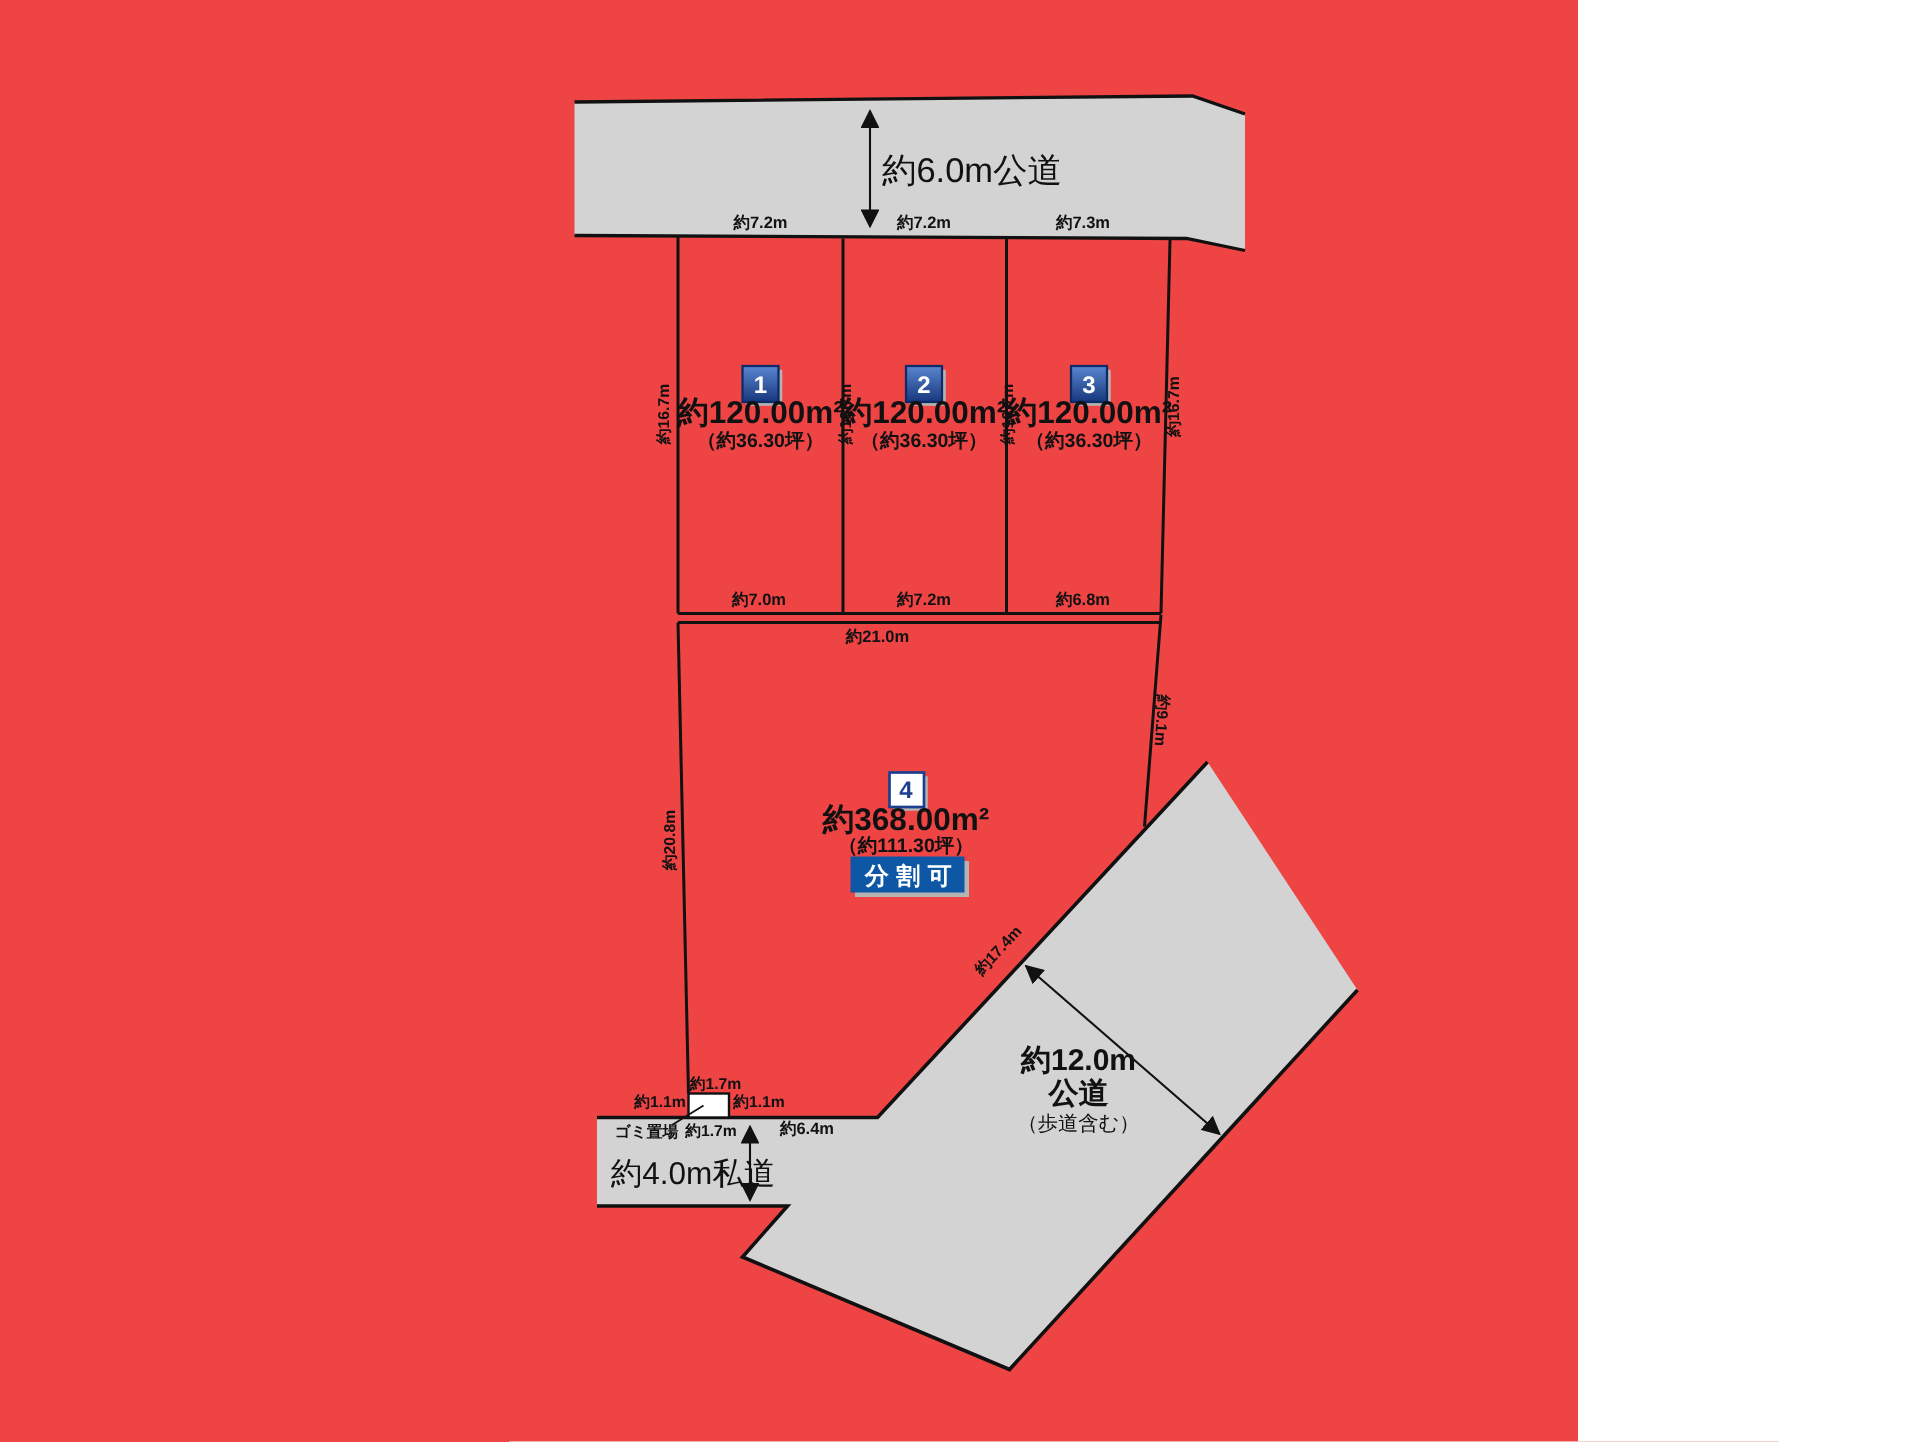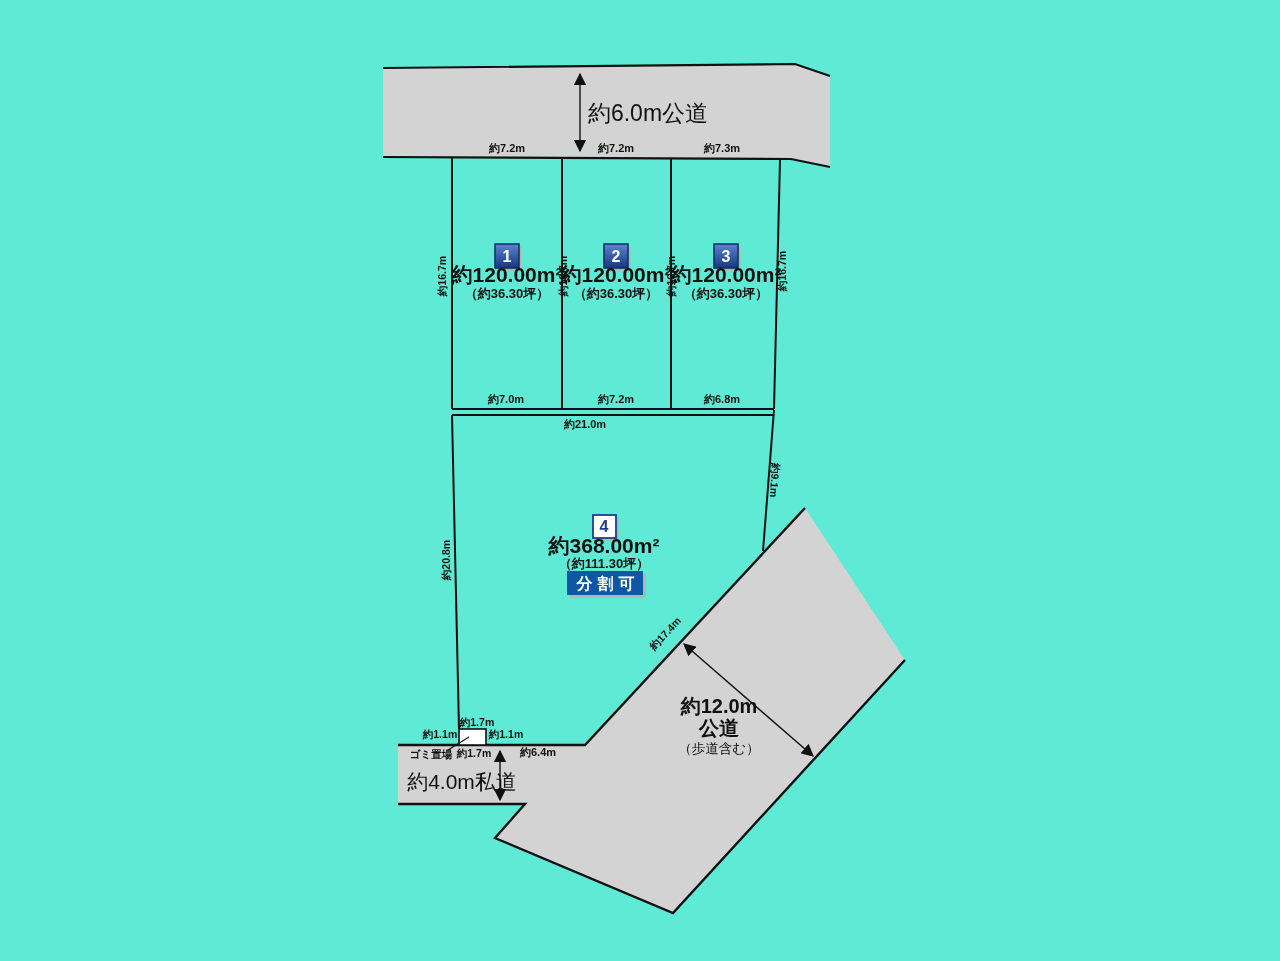--- a/index.html
+++ b/index.html
@@ -1,19 +1,19 @@
 <!DOCTYPE html>
 <html><head>
 <meta charset="utf-8">
 <style>
   html,body{margin:0;padding:0;background:#ffffff;}
   .canvas{
     position:relative;
-    width:1280px;height:961px;
-    background:#5eead4;
+    width:1052px;height:961px;
+    background:#ef4444;
     font-family:"Liberation Sans","DejaVu Sans",sans-serif;
     overflow:hidden;
   }
   svg{display:block;}
   text{
     font-family:"Liberation Sans","DejaVu Sans",sans-serif;
     fill:#111111;
   }
   .dim{font-size:11px;font-weight:600;}
   .dim-sm{font-size:10.5px;font-weight:600;}

